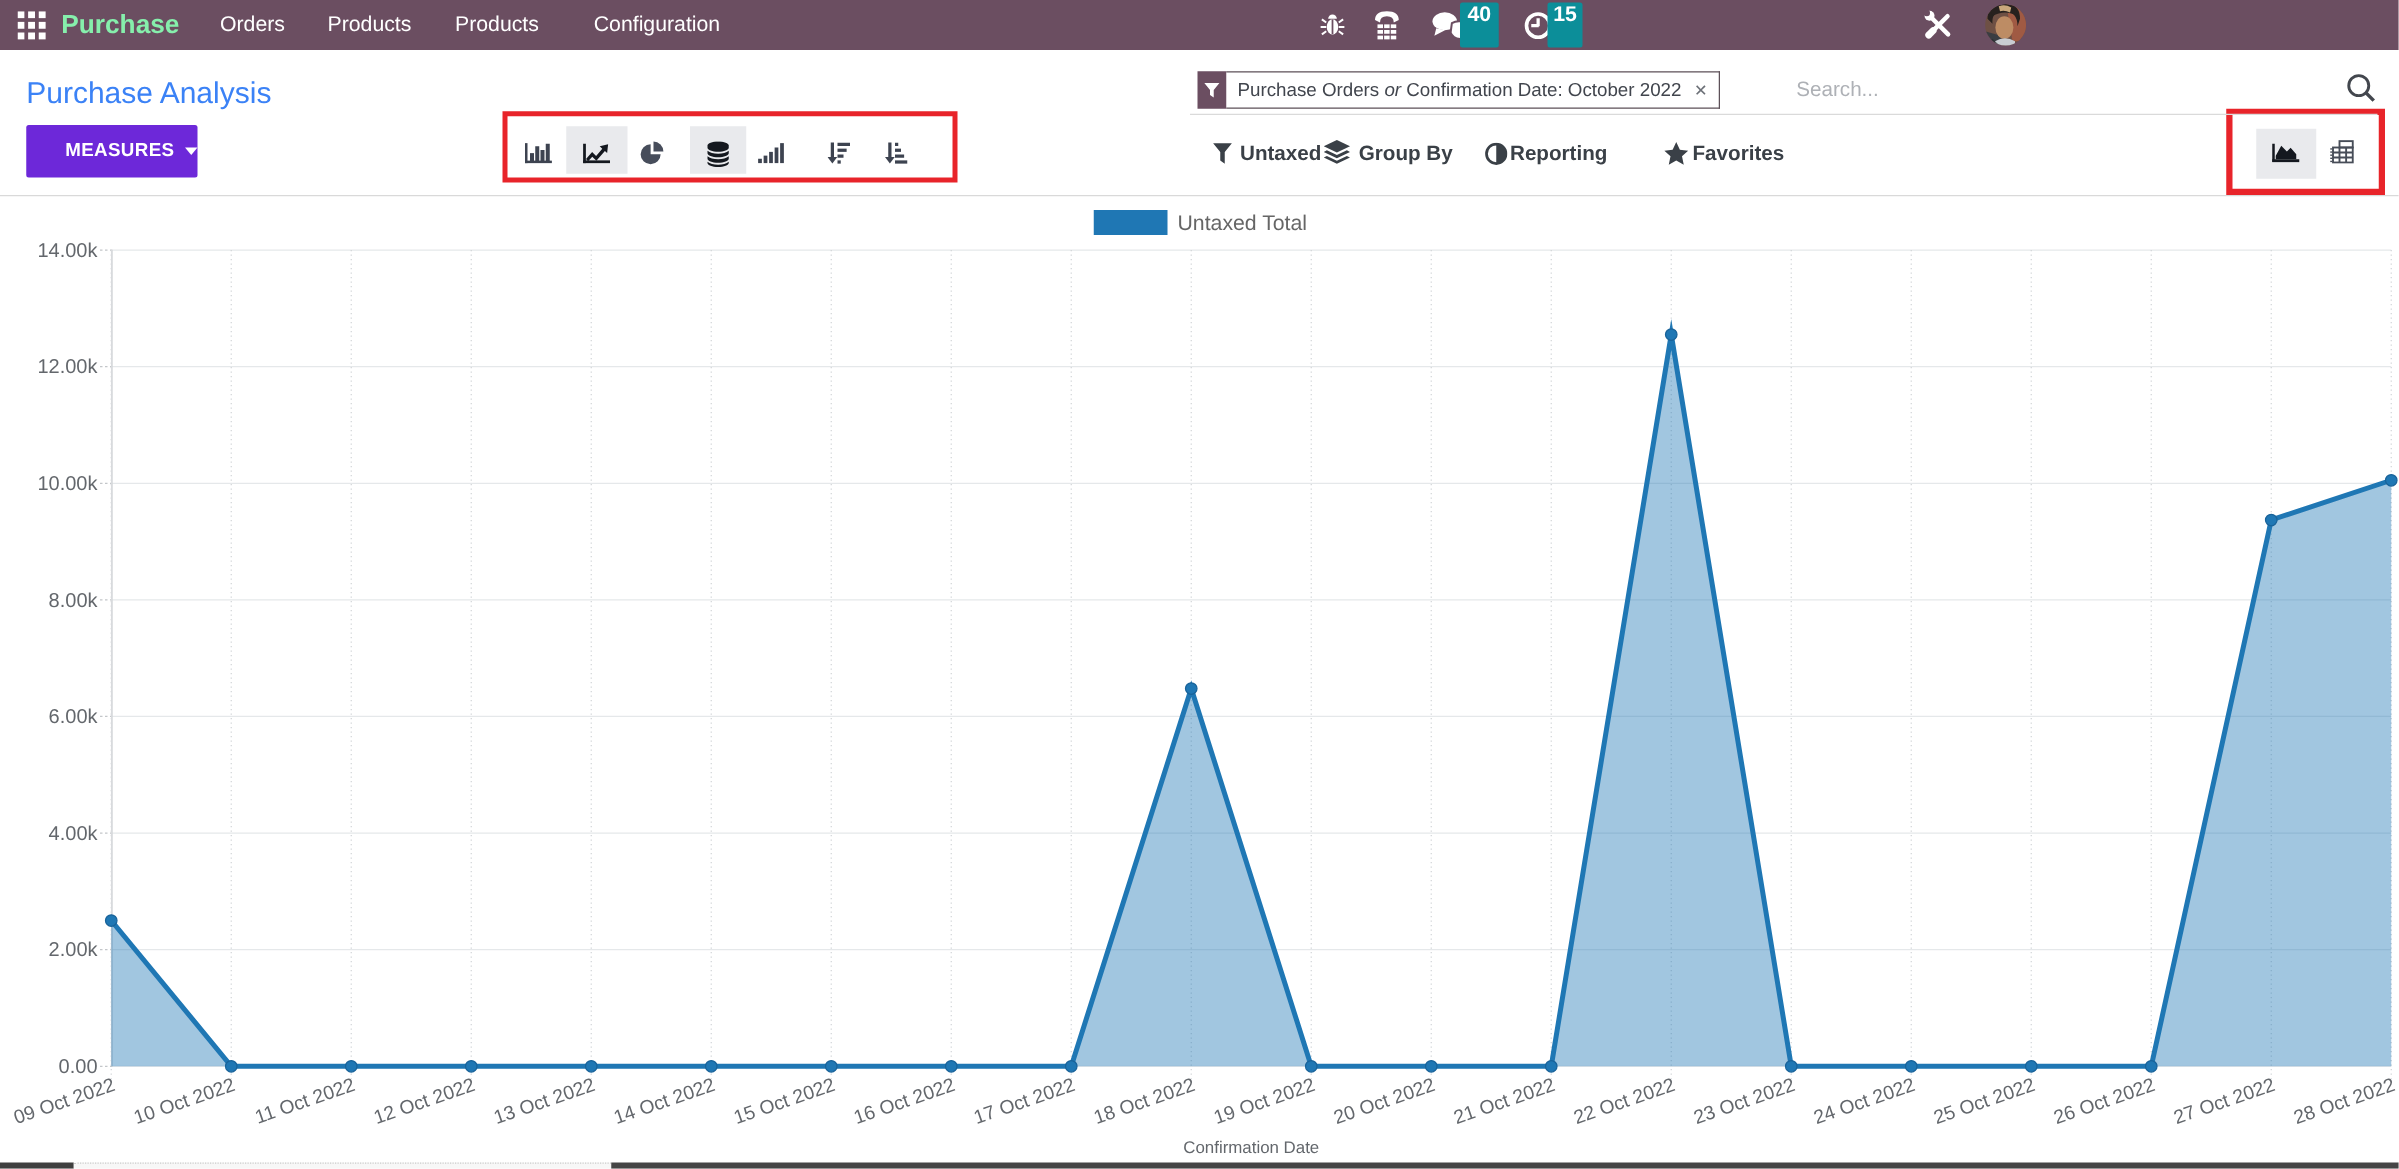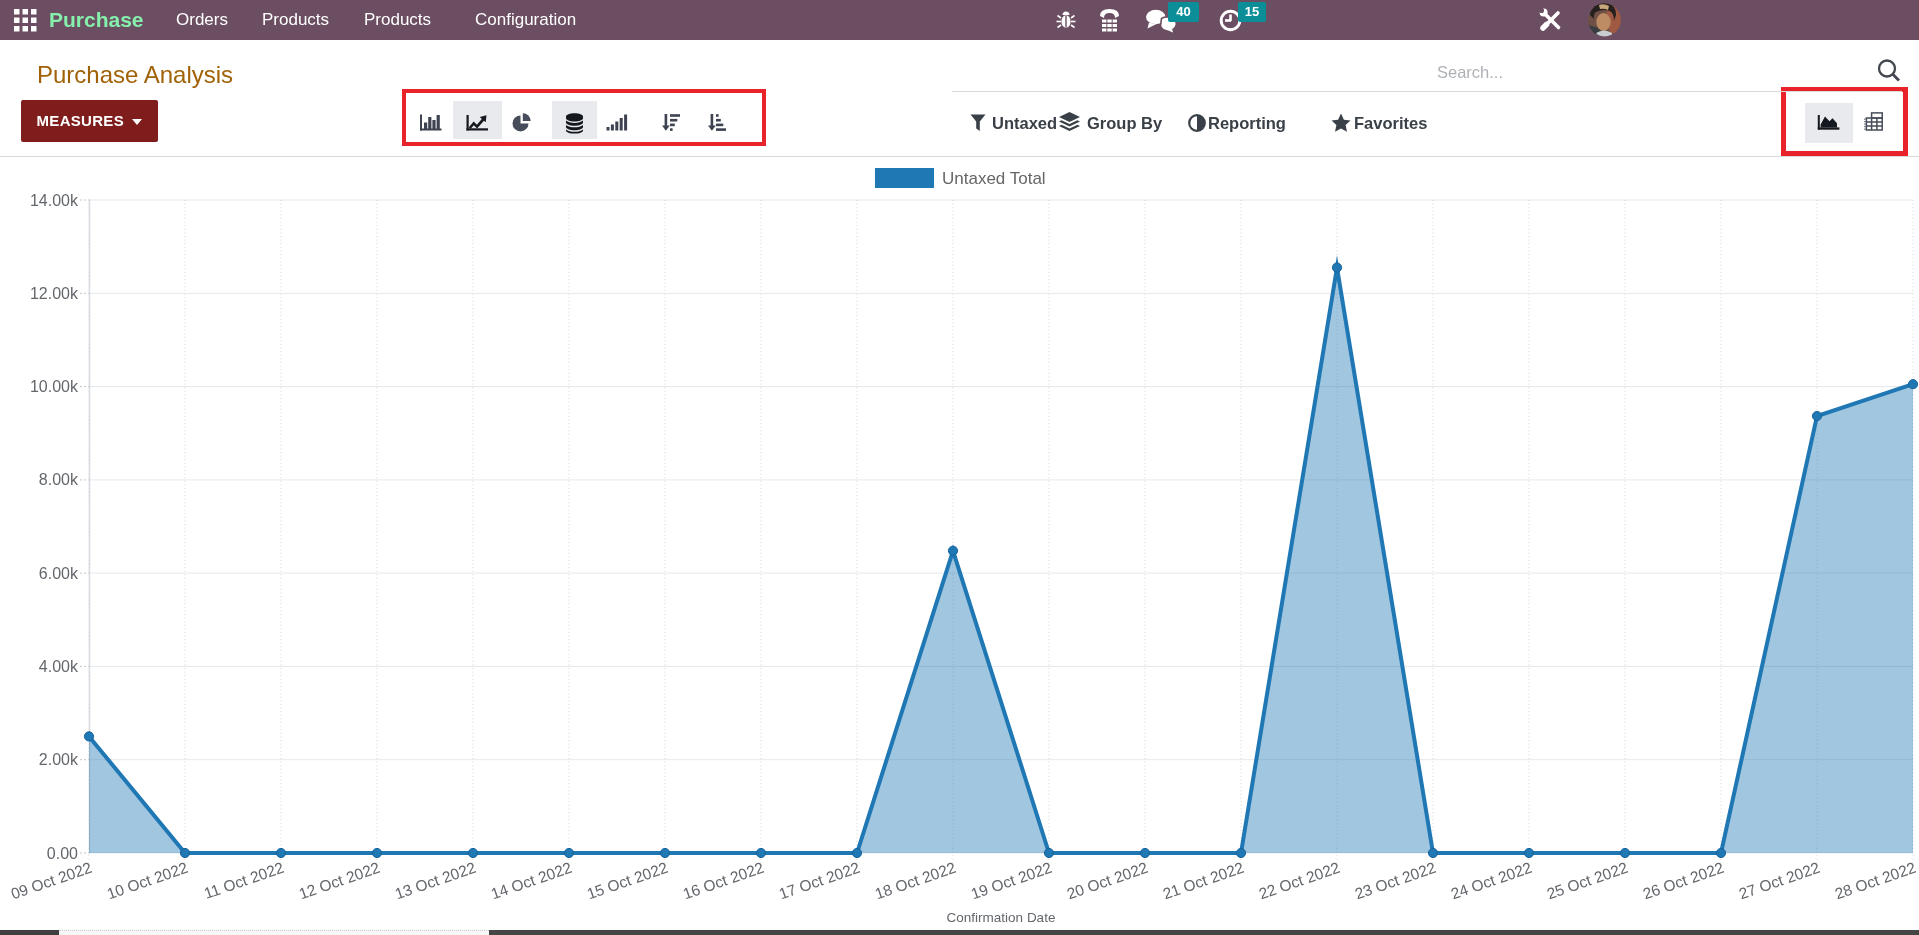--- a/index.html
+++ b/index.html
@@ -4,24 +4,24 @@
 <style>
 * { margin:0; padding:0; box-sizing:border-box; }
 html,body { width:1919px; height:935px; overflow:hidden; }
 body { font-family:"Liberation Sans", sans-serif; background:#fff; position:relative; }
 #root { position:absolute; left:0; top:0; width:1919px; height:935px; }
 .abs { position:absolute; }
 
 #nav { position:absolute; left:0; top:0; width:1919px; height:40px; background:#6b4e61; color:#fff; }
 #nav .item { position:absolute; top:0; height:44px; line-height:40px; font-size:17px; color:#ffffff; white-space:nowrap; }
 #brand { position:absolute; left:49px; top:0; height:40px; line-height:40px; font-size:21px; font-weight:700; color:#86efac; }
-.badge { position:absolute; top:2px; height:20px; background:#0c8e99; color:#fff; font-size:13px; font-weight:700; line-height:20px; text-align:center; border-radius:2px; }
-
-#title { position:absolute; left:37px; top:61px; font-size:24px; color:#a16207; }
-#measures { position:absolute; left:21px; top:100px; width:137px; height:42px; background:#7f1d1d; border-radius:2px; color:#fff; font-size:15px; font-weight:700; letter-spacing:0.3px; text-align:center; line-height:42px; }
+.badge { position:absolute; top:2px; height:36px; background:#0c8e99; color:#fff; font-size:17px; font-weight:700; line-height:20px; text-align:center; border-radius:2px; }
+
+#title { position:absolute; left:21px; top:61px; font-size:24px; color:#3b82f6; }
+#measures { position:absolute; left:21px; top:100px; width:137px; height:42px; background:#6d28d9; border-radius:2px; color:#fff; font-size:15px; font-weight:700; letter-spacing:0.3px; text-align:right; line-height:42px; }
 #insert { position:absolute; left:182px; top:100px; height:42px; line-height:42px; font-size:15.5px; font-weight:700; letter-spacing:0.2px; color:#077078; }
 .redbox { position:absolute; border:4px solid #e8242a; }
 .iconbg { position:absolute; background:#e9eaed; }
 .cpbtn { position:absolute; top:100px; height:46px; line-height:46px; font-size:16.5px; font-weight:600; color:#3a4047; white-space:nowrap; }
 #panelborder { position:absolute; left:0; top:156px; width:1919px; height:1px; background:#d9d9d9; }
 
 #chip { position:absolute; left:958px; top:57px; height:30px; display:flex; align-items:stretch; }
 #chipicon { width:23px; background:#6b4e61; display:flex; align-items:center; justify-content:center; }
 #chiptext { border:1.5px solid #5d5058; border-left:none; display:flex; align-items:center; padding:0 9px 0 9px; font-size:15px; color:#41454d; white-space:nowrap; }
 #searchph { position:absolute; left:1437px; top:57px; height:30px; line-height:30px; font-size:16.5px; color:#aeb1b6; }
@@ -339,20 +339,28 @@
 <rect x="0.2" y="9.1" width="1.4" height="1.1"></rect>
 <rect x="0.2" y="11.6" width="1.4" height="1.1"></rect>
 <rect x="0.2" y="14.1" width="1.4" height="1.1"></rect>
 <rect x="0.2" y="16.6" width="1.4" height="1.1"></rect>
 </g>
     </svg>
 <div class="redbox" style="left:1781px;top:87px;width:127px;height:69px;border-width:5px"></div>
 
 <div id="panelborder"></div>
 
+<div id="chip">
+  <div id="chipicon">
+    <svg width="13" height="13" viewBox="0 0 14 14">
+          <path d="M0.5 0.5 H13.5 L8.6 6.4 V13 L5.4 10.8 V6.4 Z" fill="#fff"></path>
+        </svg>
+  </div>
+  <div id="chiptext">Purchase Orders&nbsp;<i>or</i>&nbsp;Confirmation Date: October 2022<span style="color:#6d7178;font-size:13px;margin-left:10px">✕</span></div>
+</div>
 <div id="searchph">Search...</div>
 <div id="searchline"></div>
 <svg class="abs" style="left:1876px;top:58px" width="26" height="26" viewBox="0 0 26 26">
   <circle cx="11" cy="10.5" r="8" fill="none" stroke="#43474e" stroke-width="2.3"></circle>
   <line x1="16.8" y1="16.3" x2="23" y2="22.5" stroke="#43474e" stroke-width="2.8"></line>
 </svg>
 
 <div class="bstrip" style="left:0;width:59px;background:#3f3f3f"></div>
 <div class="bstrip" style="left:59px;width:430px;background:#f7f7f7;border-top:1px dotted #cccccc"></div>
 <div class="bstrip" style="left:489px;width:1430px;background:#454545"></div>

